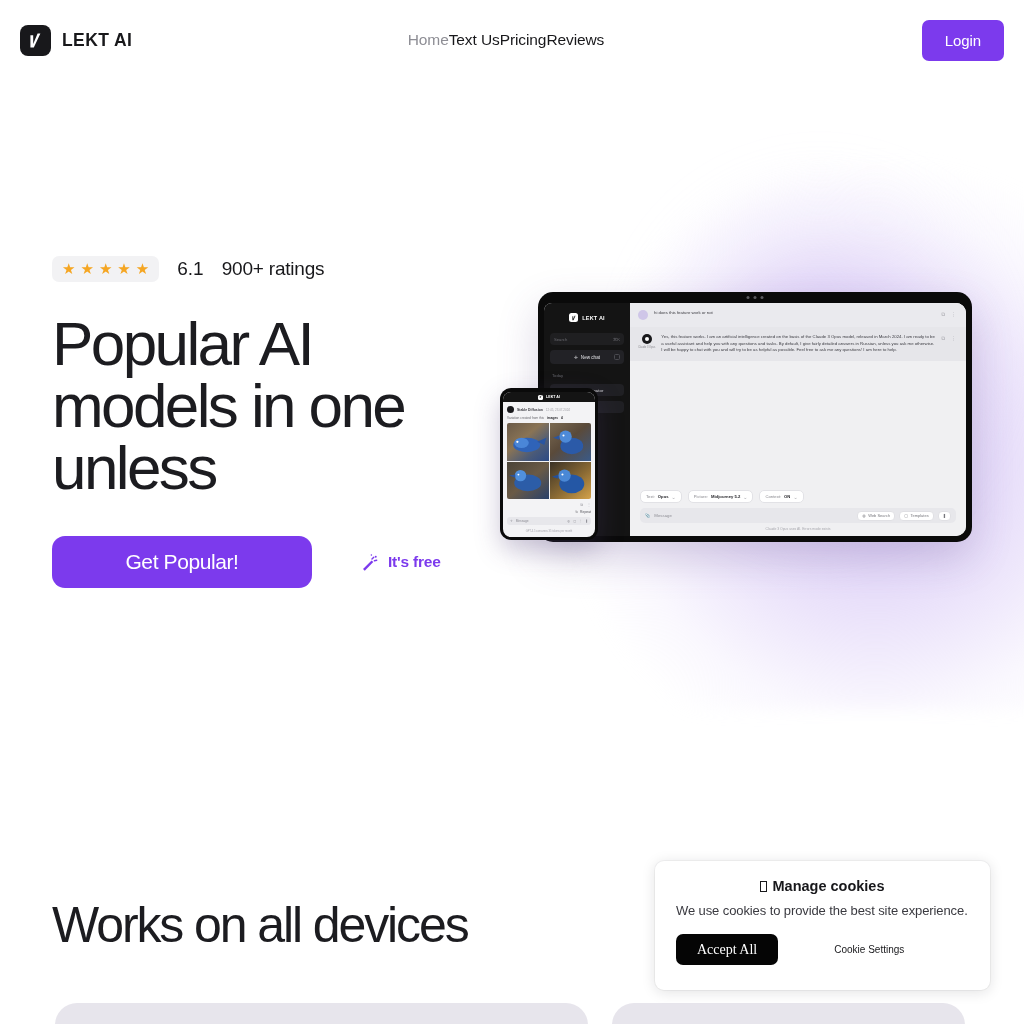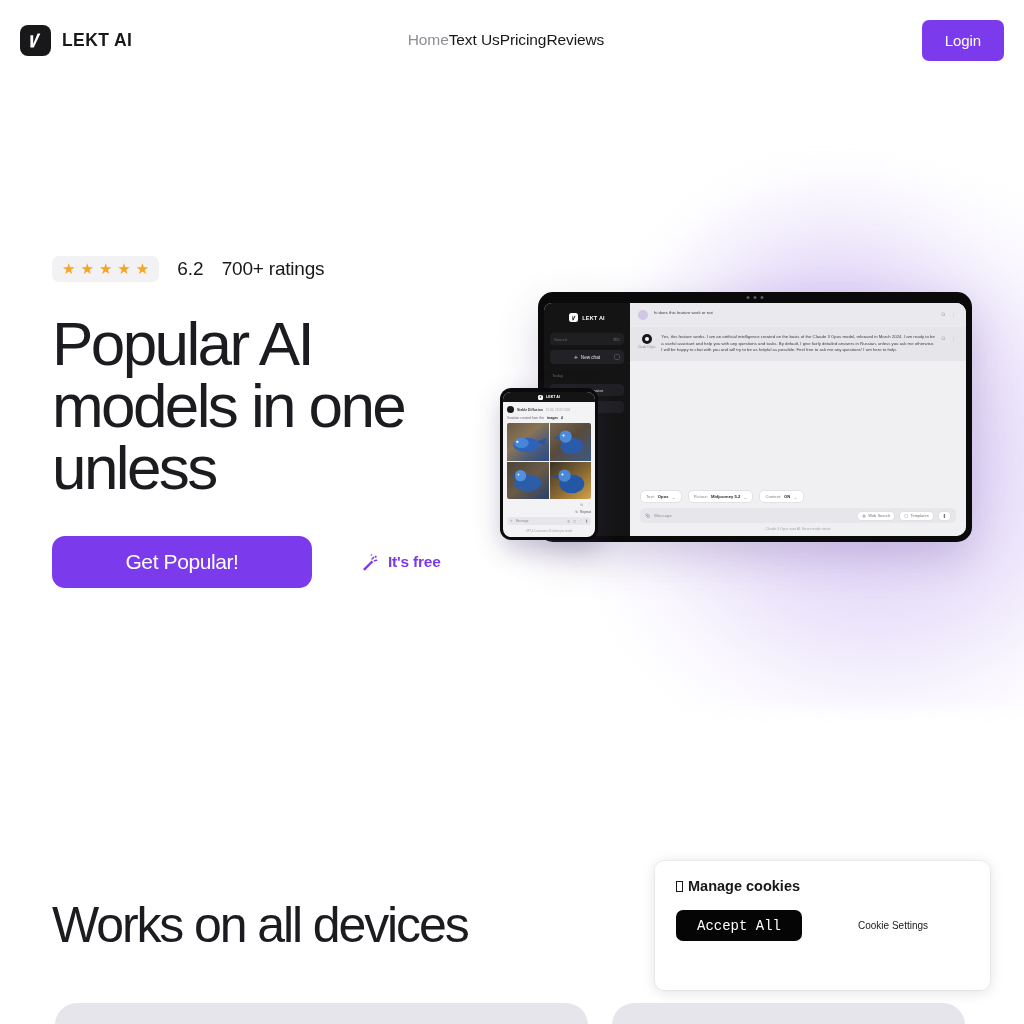--- a/index.html
+++ b/index.html
@@ -264,32 +264,32 @@
     position: absolute; left: 655px; top: 861px;
     width: 335px; height: 129px;
     background: #fff;
     border-radius: 9px;
     box-shadow: 0 2px 14px rgba(20,20,30,0.13), 0 0 0 1px rgba(0,0,0,0.04);
     padding: 17px 21px 0 21px;
     z-index: 60;
   }
   .cookie-title {
     font-size: 14.5px; font-weight: 700; color: #18181b;
-    display: flex; align-items: center; gap: 5px;
+    display: flex; align-items: center; gap: 5px; justify-content: center;
   }
   .cookie-title .tofu {
     display: inline-block; width: 7px; height: 11px;
     border: 1px solid #18181b;
   }
   .cookie-body { margin-top: 9px; font-size: 13px; color: #3a3a40; letter-spacing: -0.1px; }
   .cookie-actions { margin-top: 16px; display: flex; align-items: center; }
   .btn-accept {
     background: #050505; color: #fff; border: none;
     border-radius: 7px; height: 31px; padding: 4px 21px;
-    font-size: 14px; font-family: Liberation Mono, monospace; cursor: pointer;
+    font-size: 14px; font-family: Liberation Serif, serif; cursor: pointer;
   }
   .btn-settings {
     background: transparent; border: none; color: #18181b;
     font-size: 10px; font-family: inherit; cursor: pointer;
     margin-left: 56px;
   }
 </style>
 </head>
 <body>
 
@@ -321,22 +321,22 @@
   <div class="hero-left">
 
     <div class="rating-row">
       <div class="stars-pill">
         <span>★</span>
         <span>★</span>
         <span>★</span>
         <span>★</span>
         <span>★</span>
       </div>
-      <div class="rating-score">6.2</div>
-      <div class="rating-count">700+ ratings</div>
+      <div class="rating-score">6.1</div>
+      <div class="rating-count">900+ ratings</div>
     </div>
 
     <h1 class="headline">Popular AI models in one unless</h1>
 
     <div class="cta-row">
       <button class="cta-btn">Get Popular!</button>
       <div class="free-note">
         <span>
           <svg width="19" height="19" viewBox="0 0 20 20" fill="none">
             <path d="M3.2 16.8 L12.2 7.8 L14.0 9.6 L5.0 18.6 Z" fill="#7c3aed"></path>
@@ -540,19 +540,20 @@
       <div class="card left"></div>
       <div class="card right"></div>
     </div>
   </div>
 
   <div class="cookie">
     <div class="cookie-title">
       <span class="tofu"></span>
       <span>Manage cookies</span>
     </div>
+    <div class="cookie-body">We use cookies to provide the best site experience.</div>
     <div class="cookie-actions">
       <button class="btn-accept">Accept All</button>
       <button class="btn-settings">Cookie Settings</button>
     </div>
   </div>
 
 </div>
 
 </body></html>

